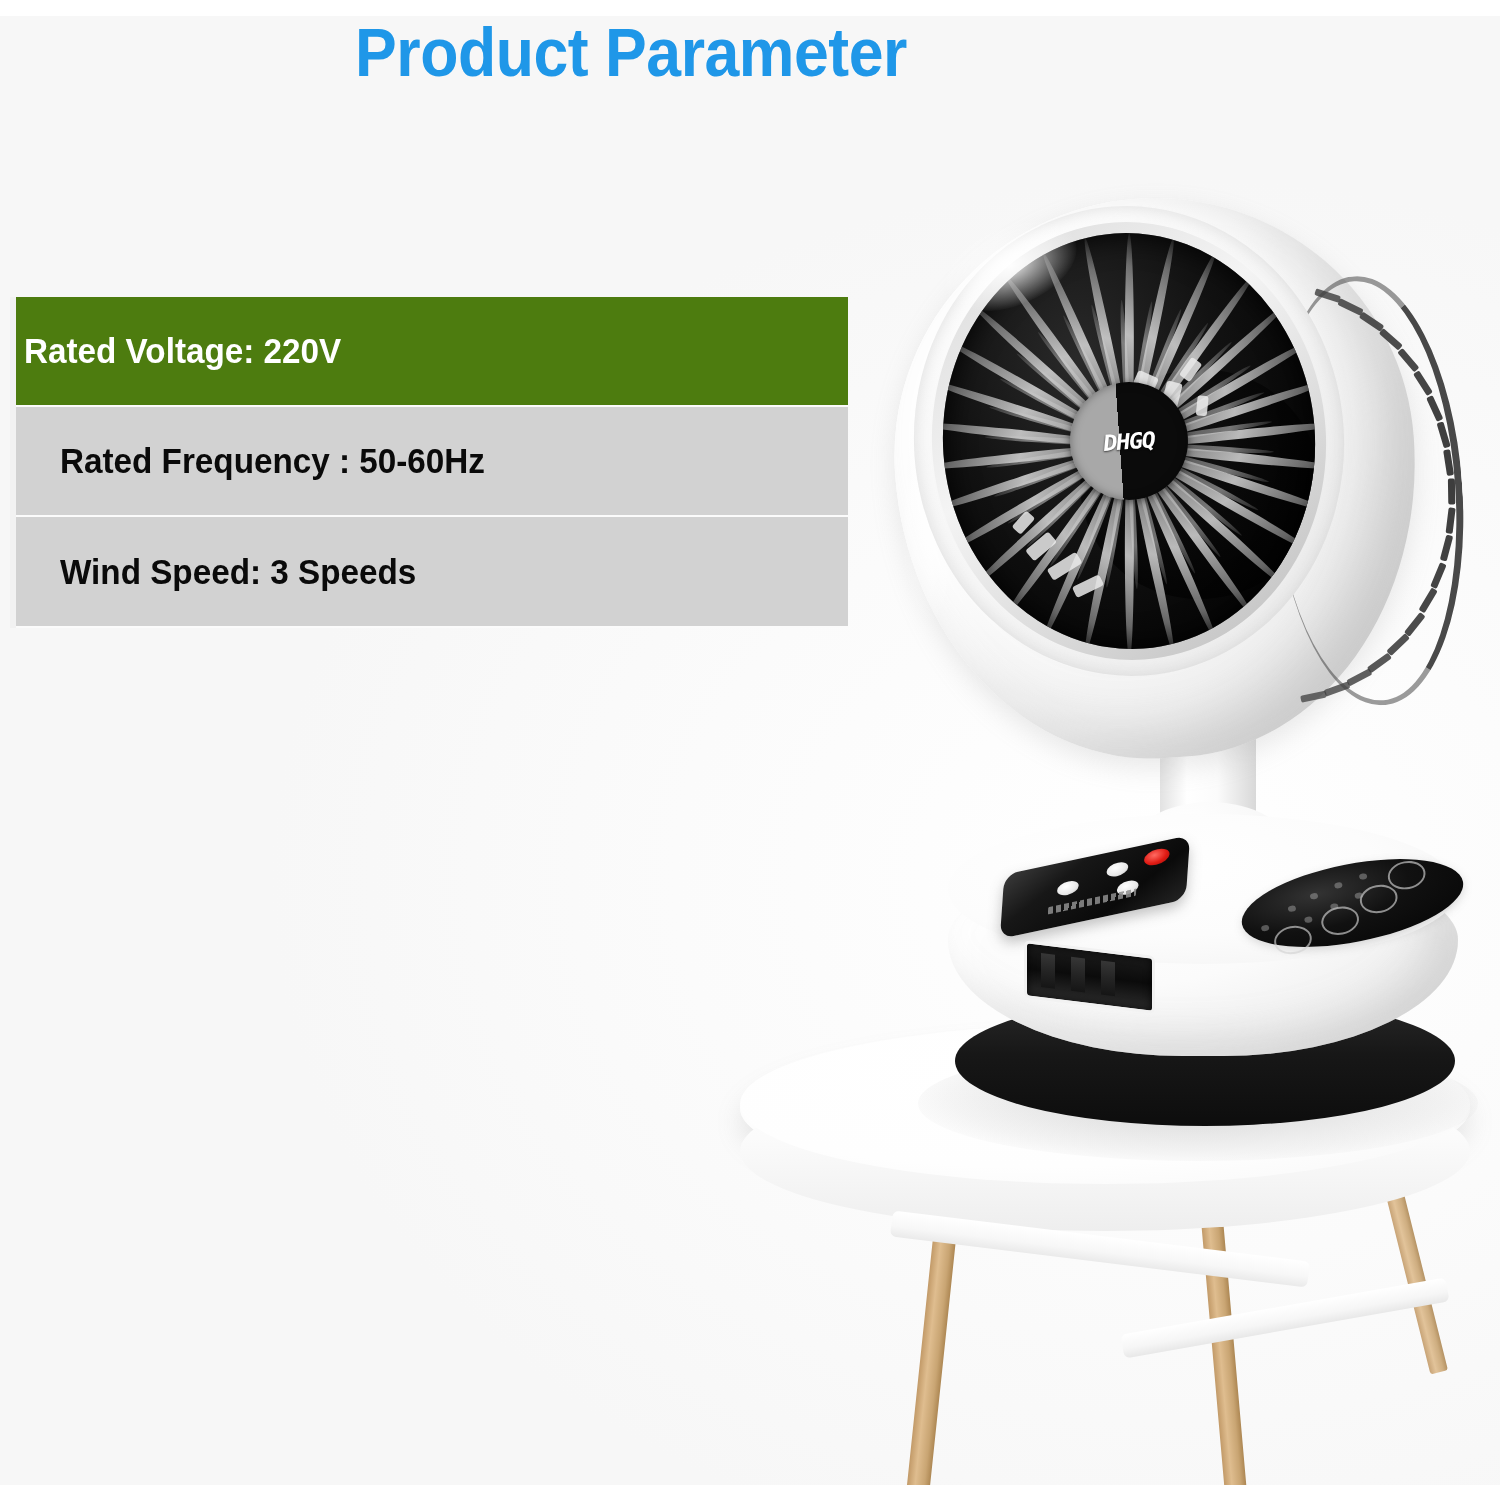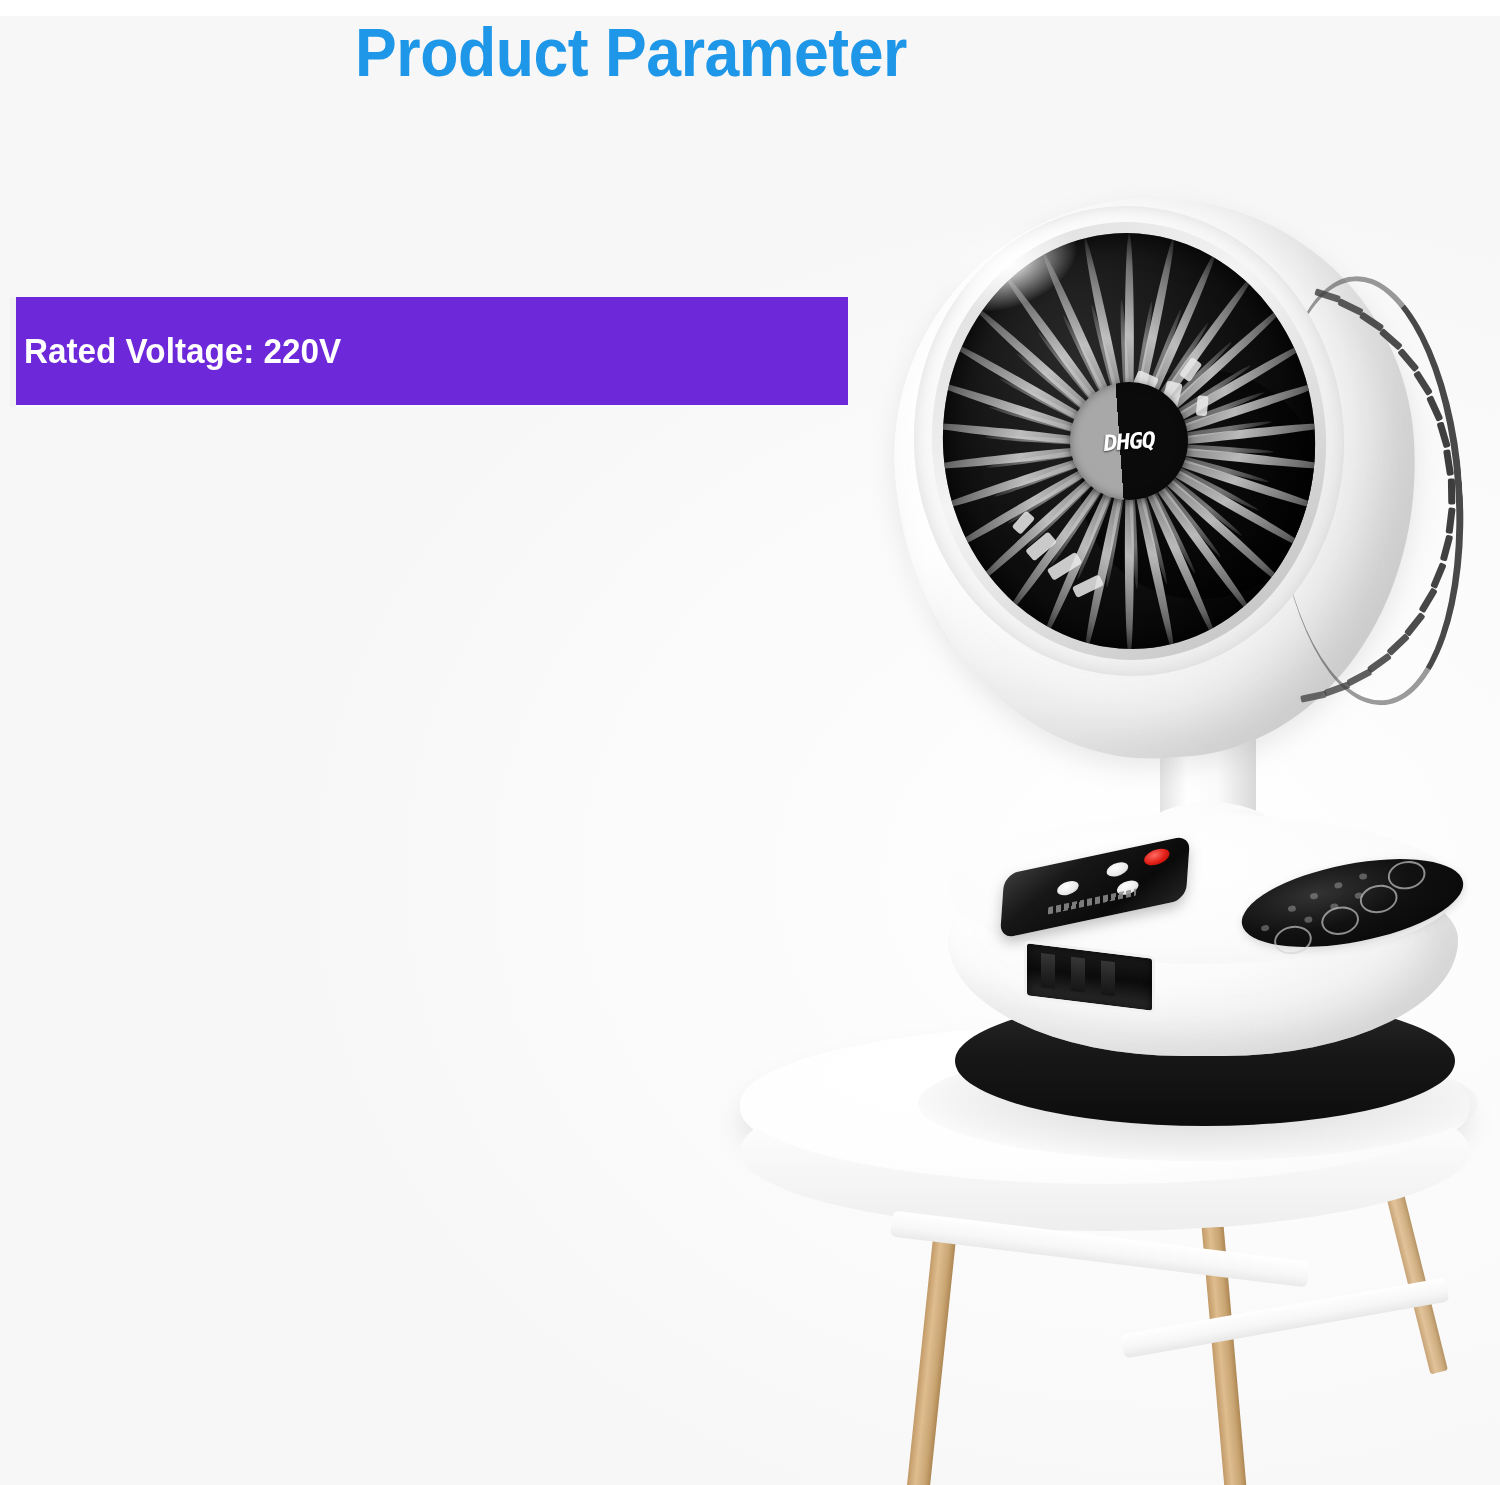--- a/index.html
+++ b/index.html
@@ -46,21 +46,21 @@
     padding:0 0 0 44px;
     border-bottom:2px solid #fbfbfb;
   }
   .spec-row .cell{
     font-size:35px;font-weight:bold;
     line-height:1.48;
     transform:scaleX(0.95);
     transform-origin:left center;
     white-space:pre-line;
   }
-  .spec-row.dark{background:#6d28d9;padding-left:8px;}
+  .spec-row.dark{background:#4d7c0f;padding-left:8px;}
   .spec-row.dark .cell{color:#ffffff;}
   .spec-row.light{background:#d2d2d2;}
   .spec-row.light .cell{color:#0a0a0a;}
   .r1{height:110px;}
   .r2{height:110px;}
   .r3{height:172px;}
   .r4{height:111px;}
   .r5{height:110px;}
   .r6{height:112px;}
 
@@ -345,20 +345,26 @@
 <body>
 
 <div id="stage">
   <div class="bg-soft"></div>
 
   <div class="page-title">Product Parameter</div>
 
   <div class="spec-table">
     <div class="spec-row dark r1">
       <div class="cell">Rated Voltage:   220V</div>
+    </div>
+    <div class="spec-row light r2">
+      <div class="cell">Rated Frequency : 50-60Hz</div>
+    </div>
+    <div class="spec-row light r4">
+      <div class="cell">Wind Speed:  3 Speeds</div>
     </div>
   </div>
 
   <div class="product">
 
     <div class="leg l1"></div>
     <div class="leg l2"></div>
     <div class="leg l3"></div>
     <div class="table-top"></div>
     <div class="table-edge"></div>

